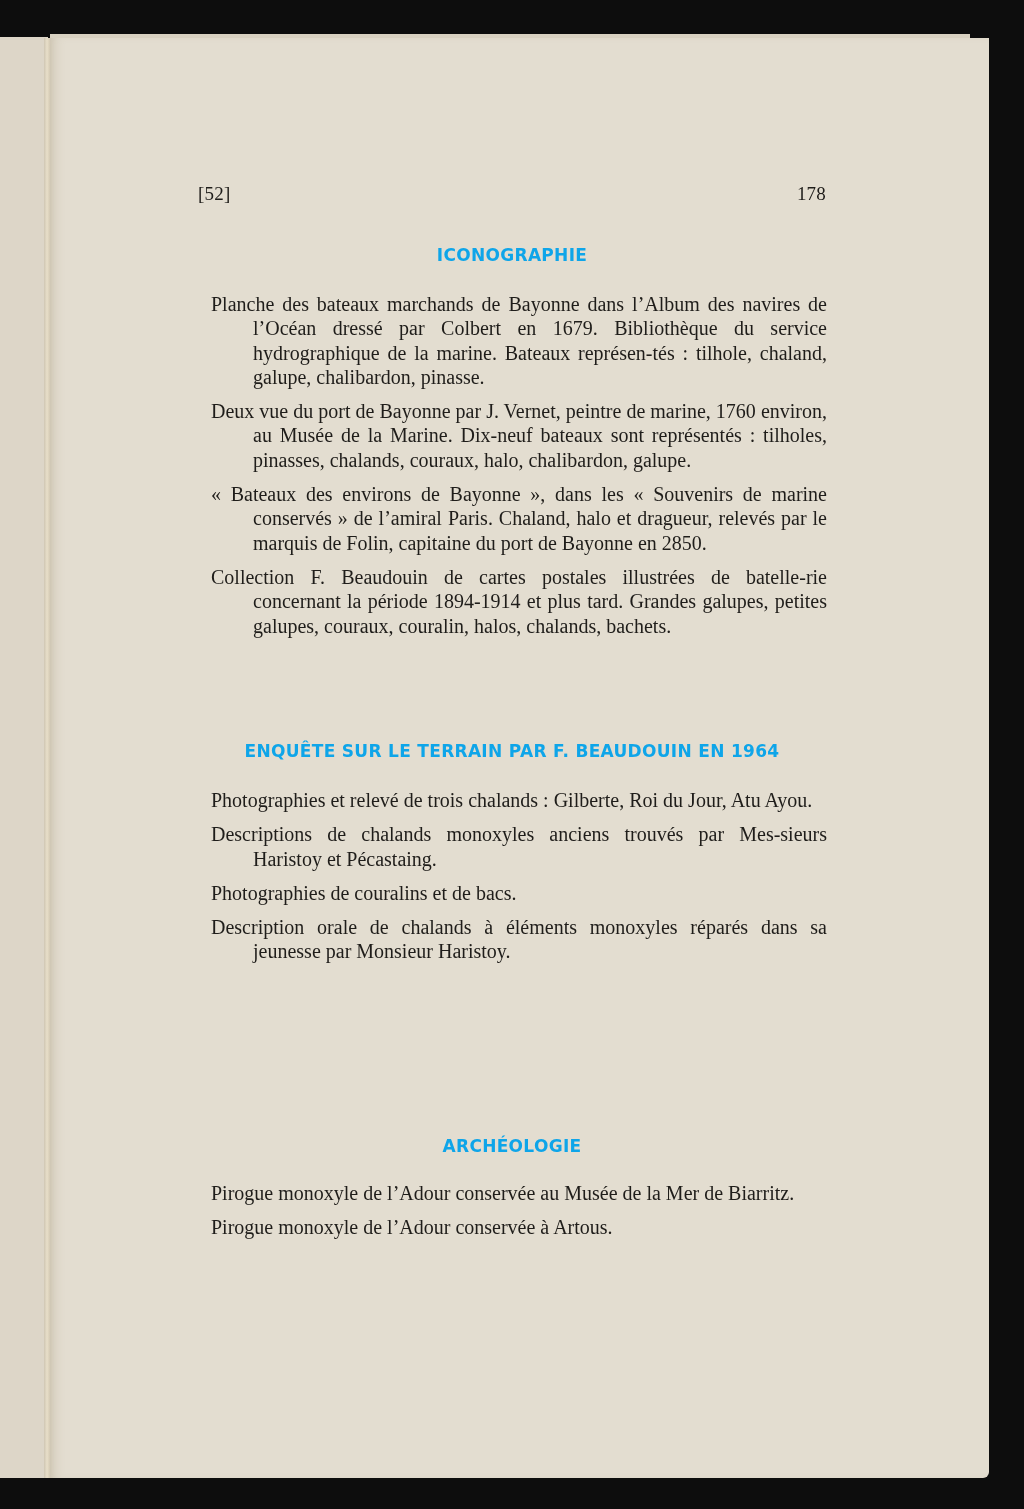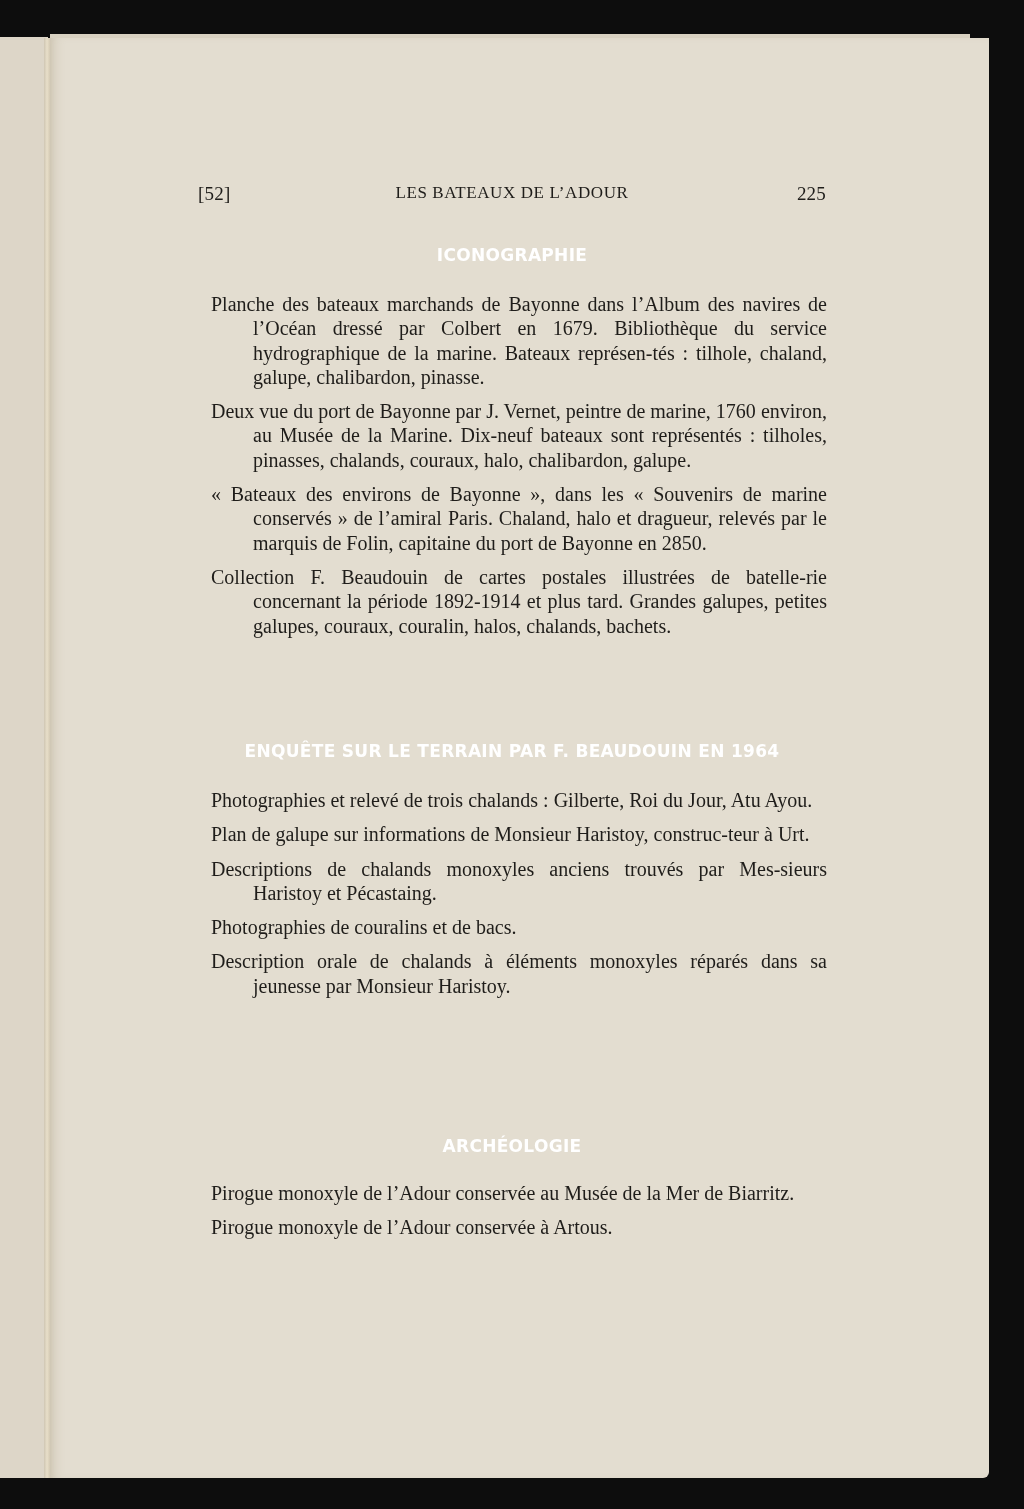--- a/index.html
+++ b/index.html
@@ -79,21 +79,21 @@
     }
     .section-heading {
       position: absolute;
       left: 198px;
       width: 628px;
       text-align: center;
       font-family: "DejaVu Sans", "Liberation Sans", sans-serif;
       font-weight: bold;
       font-size: 17px;
       letter-spacing: 0.3px;
-      color: #ffffff;
+      color: #0ea5e9;
     }
     .entry-list {
       position: absolute;
       left: 211px;
       width: 616px;
       margin: 0;
       padding: 0;
       list-style: none;
     }
     .entry {
@@ -109,36 +109,34 @@
 <body>
 
 <div class="left-page"></div>
 <div class="spine-fold"></div>
 <div class="page-top-sliver"></div>
 
 <div class="page"></div>
 
 <div class="running-head">
   <span class="folio-left">[52]</span>
-  <span class="title">LES BATEAUX DE L’ADOUR</span>
-  <span class="folio-right">225</span>
+  <span class="folio-right">178</span>
 </div>
 
 <div class="section-heading" style="top:245px;">ICONOGRAPHIE</div>
 <ul class="entry-list" style="top:292px;">
   <li class="entry">Planche des bateaux marchands de Bayonne dans l’Album des navires de l’Océan dressé par Colbert en 1679. Bibliothèque du service hydrographique de la marine. Bateaux représen-tés : tilhole, chaland, galupe, chalibardon, pinasse.</li>
   <li class="entry">Deux vue du port de Bayonne par J. Vernet, peintre de marine, 1760 environ, au Musée de la Marine. Dix-neuf bateaux sont représentés : tilholes, pinasses, chalands, couraux, halo, chalibardon, galupe.</li>
   <li class="entry">« Bateaux des environs de Bayonne », dans les « Souvenirs de marine conservés » de l’amiral Paris. Chaland, halo et dragueur, relevés par le marquis de Folin, capitaine du port de Bayonne en 2850.</li>
-  <li class="entry">Collection F. Beaudouin de cartes postales illustrées de batelle-rie concernant la période 1892-1914 et plus tard. Grandes galupes, petites galupes, couraux, couralin, halos, chalands, bachets.</li>
+  <li class="entry">Collection F. Beaudouin de cartes postales illustrées de batelle-rie concernant la période 1894-1914 et plus tard. Grandes galupes, petites galupes, couraux, couralin, halos, chalands, bachets.</li>
 </ul>
 
 <div class="section-heading" style="top:741px;">ENQUÊTE SUR LE TERRAIN PAR F. BEAUDOUIN EN 1964</div>
 <ul class="entry-list" style="top:788px;">
   <li class="entry">Photographies et relevé de trois chalands : Gilberte, Roi du Jour, Atu Ayou.</li>
-  <li class="entry">Plan de galupe sur informations de Monsieur Haristoy, construc-teur à Urt.</li>
   <li class="entry">Descriptions de chalands monoxyles anciens trouvés par Mes-sieurs Haristoy et Pécastaing.</li>
   <li class="entry">Photographies de couralins et de bacs.</li>
   <li class="entry">Description orale de chalands à éléments monoxyles réparés dans sa jeunesse par Monsieur Haristoy.</li>
 </ul>
 
 <div class="section-heading" style="top:1136px;">ARCHÉOLOGIE</div>
 <ul class="entry-list" style="top:1181px;">
   <li class="entry">Pirogue monoxyle de l’Adour conservée au Musée de la Mer de Biarritz.</li>
   <li class="entry">Pirogue monoxyle de l’Adour conservée à Artous.</li>
 </ul>

